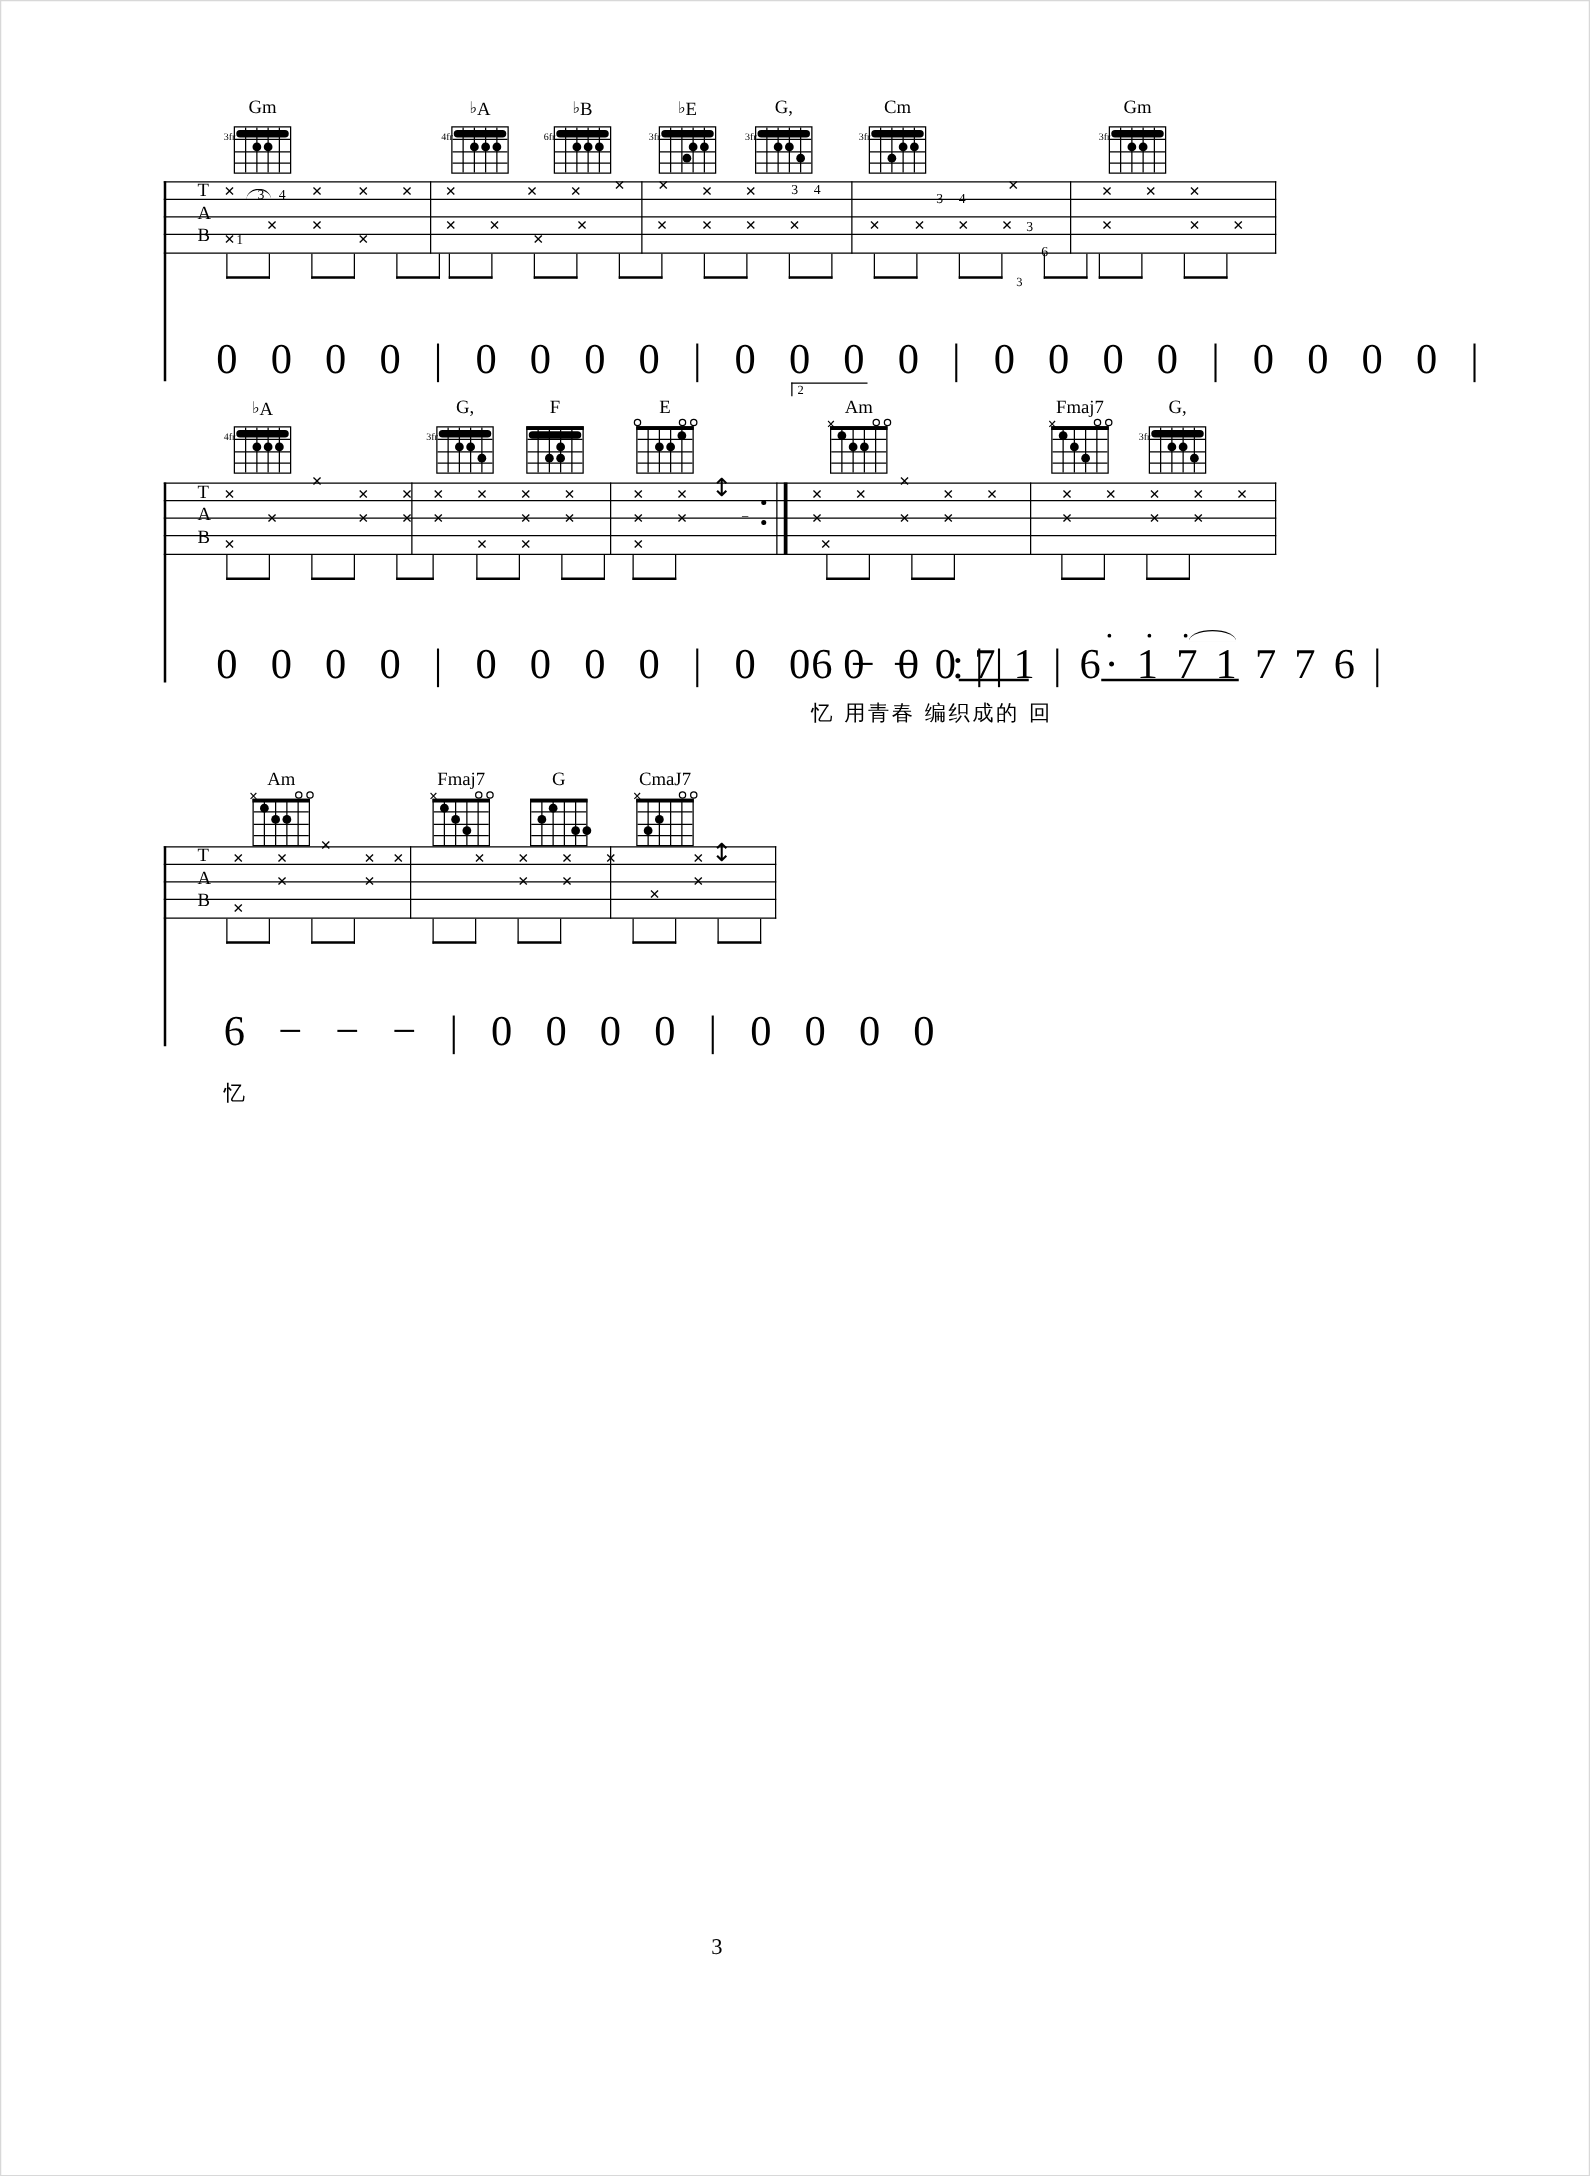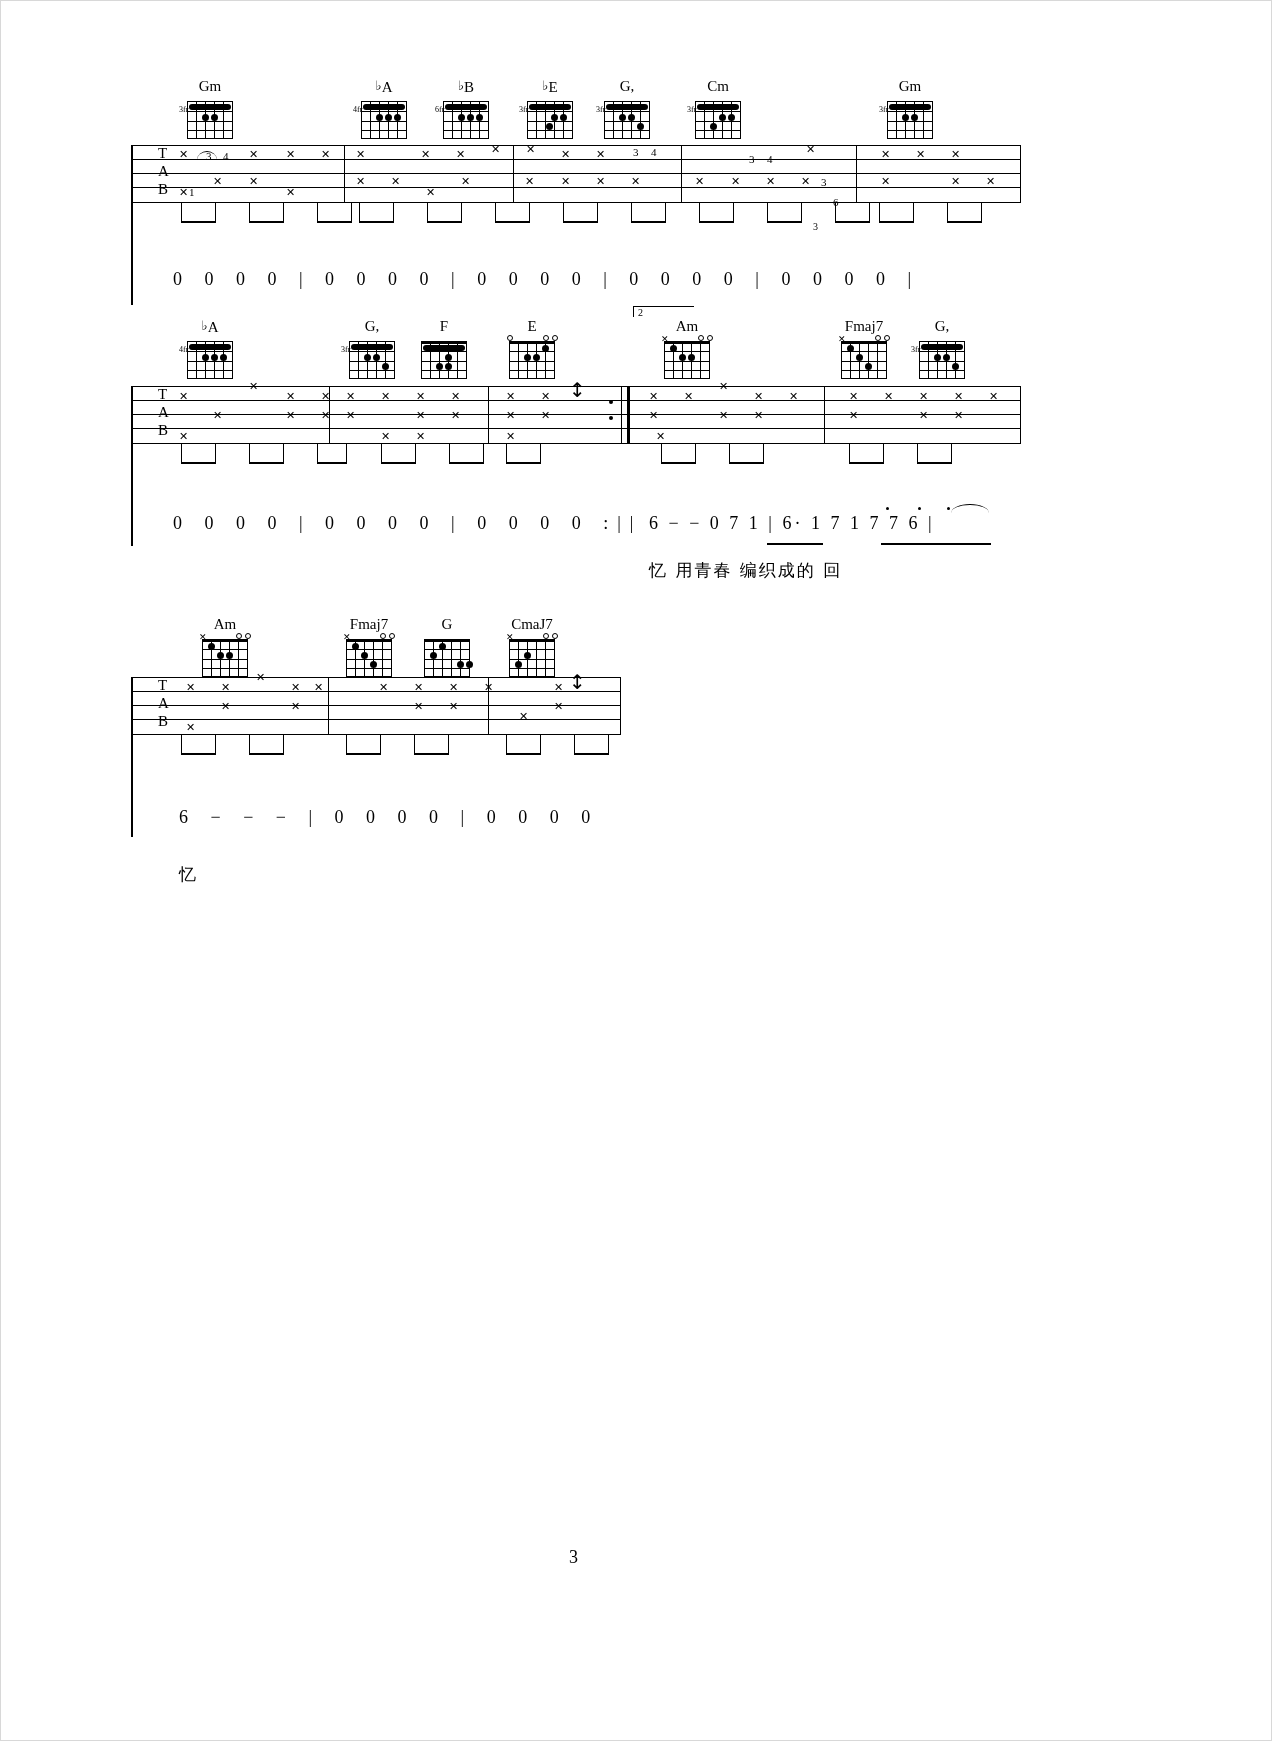--- a/index.html
+++ b/index.html
@@ -168,21 +168,21 @@
   .leftbrace {
     position: absolute;
     width: 2px;
     background: #000;
   }
 
   
   .numrow {
     position: absolute;
     font-family: "Liberation Serif", serif;
-    font-size: 18px;
+    font-size: 34px;
     letter-spacing: 0;
     white-space: nowrap;
   }
   .lyricrow {
     position: absolute;
     font-family: "DejaVu Sans", sans-serif;
     font-size: 17px;
     white-space: nowrap;
     letter-spacing: 2px;
   }

